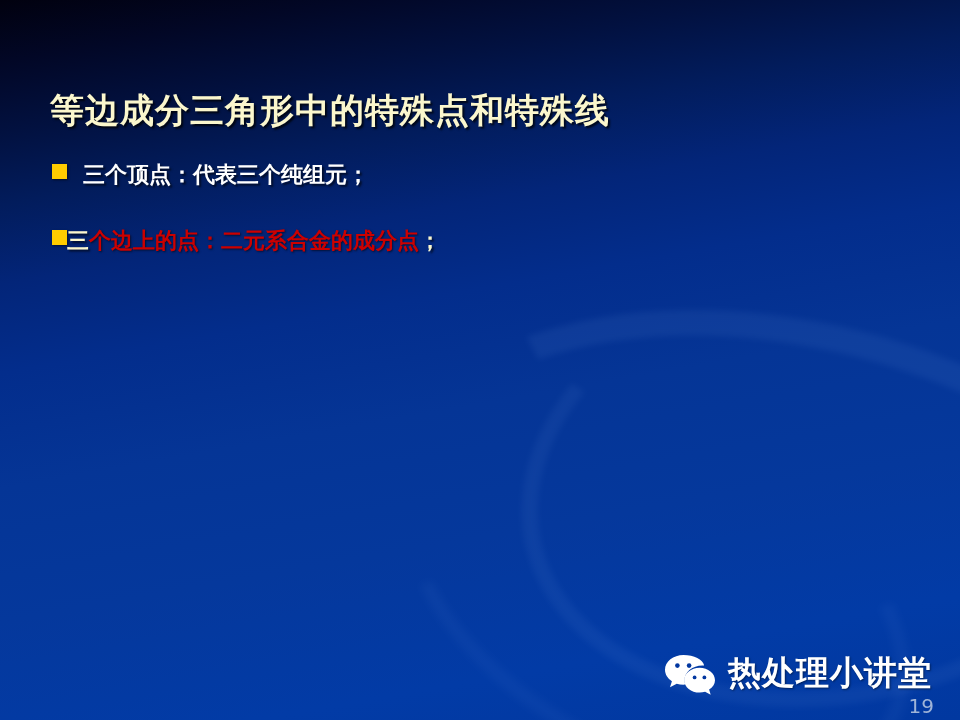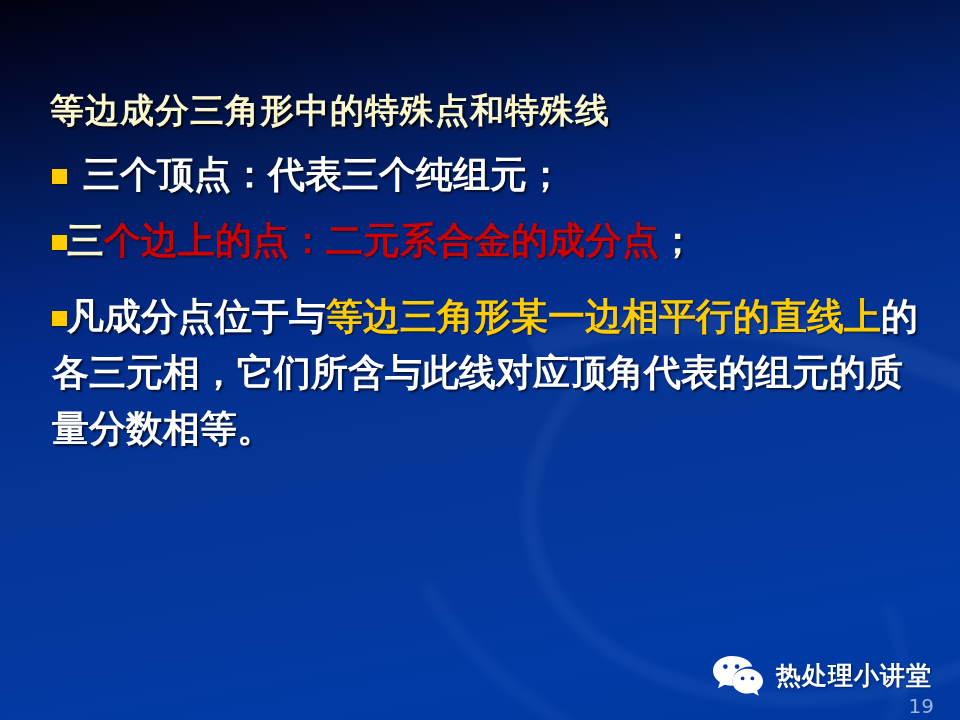--- a/index.html
+++ b/index.html
@@ -95,21 +95,21 @@
     text-underline-offset: 6px;
     text-shadow: 2px 2px 2px rgba(0,0,0,0.75);
     white-space: nowrap;
     margin-top: 16px;
   }
 
   
   .para {
     position: absolute;
     font-family: "DejaVu Serif", "Liberation Serif", serif;
-    font-size: 37px;
+    font-size: 22px;
     font-weight: bold;
     line-height: 56px;
     color: #ffffff;
     text-shadow: 2px 2px 2px rgba(0,0,0,0.6);
   }
 
   .bullet {
     display: inline-block;
     width: 15px;
     height: 15px;
@@ -134,21 +134,21 @@
     position: absolute;
     right: 28px;
     bottom: 24px;
     display: flex;
     align-items: center;
     gap: 12px;
   }
   .wechat-icon { display: block; }
   .watermark-text {
     font-family: "DejaVu Sans", "Liberation Sans", sans-serif;
-    font-size: 25px;
+    font-size: 33px;
     font-weight: bold;
     color: #ffffff;
     letter-spacing: 1px;
     text-shadow: 1px 1px 2px rgba(0,0,0,0.45);
   }
 
   .page-number {
     position: absolute;
     right: 26px;
     bottom: 2px;
@@ -171,23 +171,20 @@
     <div class="slide-title">等边成分三角形中的特殊点和特殊线</div>
 
     <div class="para" id="para1">
       <span class="bullet"></span><span class="sp-md"></span><span class="t-white">三个顶点：代表三个纯组元；</span>
     </div>
 
     <div class="para" id="para2">
       <span class="bullet"></span><span class="t-cream">三</span><span class="t-red">个边上的点：二元系合金的成分点</span><span class="t-cream">；</span>
     </div>
 
-    <div class="para" id="para3">
-      <span class="bullet"></span><span class="t-white">凡成分点位于与</span><span class="t-yellow">等边三角形某一边相平行的直线上</span><span class="t-white">的各三元相，它们所含与此线对应顶角代表的组元的质量分数相等。</span>
-    </div>
 
 
     <div class="watermark">
       <span>
         <svg class="wechat-icon" width="52" height="42" viewBox="0 0 52 42" xmlns="http://www.w3.org/2000/svg">
           <path fill="#ffffff" d="M19.5 2C9.3 2 1 8.6 1 16.8c0 4.6 2.7 8.7 6.9 11.4l-1.9 6 6.7-3.4c2.1.6 4.4.9 6.8.9 .6 0 1.2 0 1.8-.1 -.5-1.4-.8-2.9-.8-4.4 0-8.2 8-14.8 17.9-14.8 .6 0 1.2 0 1.8.1C38.8 6.2 30.1 2 19.5 2z"></path>
           <circle fill="#0237a0" cx="13.4" cy="12.6" r="2.3"></circle>
           <circle fill="#0237a0" cx="25.1" cy="12.6" r="2.3"></circle>
           <path fill="#ffffff" d="M51 27.2c0-6.8-6.9-12.4-15.4-12.4S20.2 20.4 20.2 27.2 27.1 39.6 35.6 39.6c1.9 0 3.8-.3 5.5-.8l5.6 2.9-1.6-5.1C48.7 34.3 51 31 51 27.2z"></path>
           <circle fill="#0237a0" cx="30.6" cy="24.4" r="1.9"></circle>

